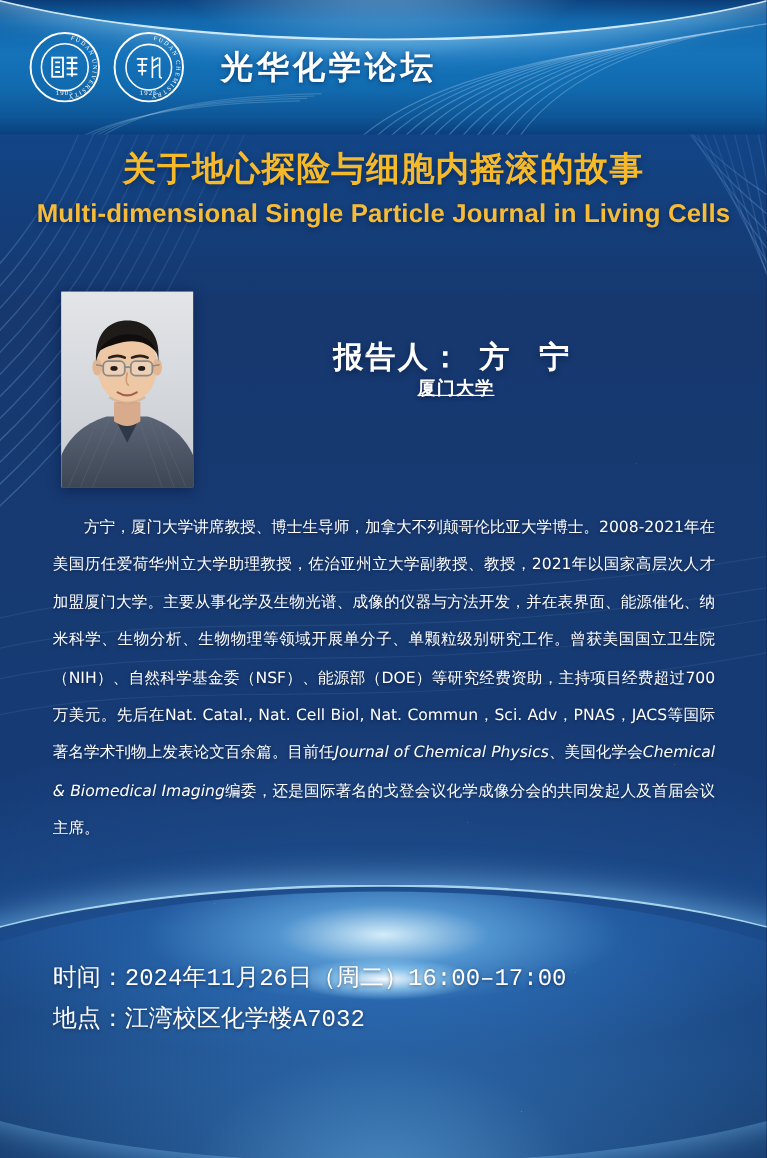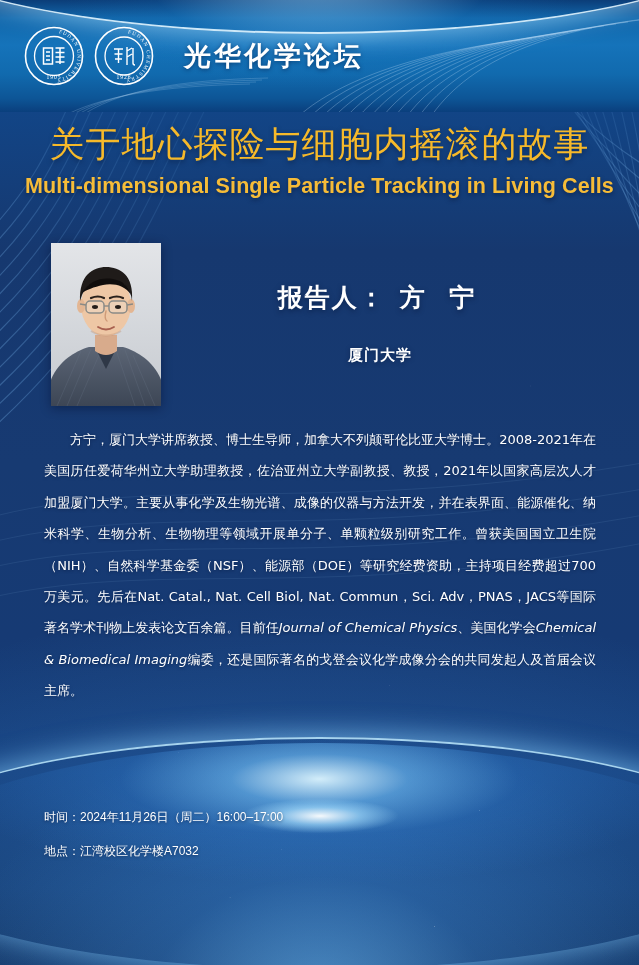--- a/index.html
+++ b/index.html
@@ -84,21 +84,21 @@
     margin-left:20px;color:#ffffff;
     font-family:"DejaVu Serif","Liberation Serif",serif;
     font-weight:bold;font-size:27px;letter-spacing:3px;
     text-shadow:0 1px 4px rgba(0,20,60,.55);
     white-space:nowrap;
   }
 
   
   .titles{position:absolute;left:0;top:124px;width:100%;text-align:center;}
   .title-cn{
-    color:#f6b92a;font-weight:normal;font-size:35px;letter-spacing:1px;
+    color:#f6b92a;font-weight:bold;font-size:28px;letter-spacing:1px;
     font-family:"DejaVu Sans","Liberation Sans",sans-serif;
     text-shadow:0 2px 5px rgba(0,18,50,.5);
     line-height:1.18;
   }
   .title-en{
     margin-top:9px;color:#f6bc38;font-weight:bold;font-size:21.5px;
     letter-spacing:.1px;
     font-family:"Liberation Sans","DejaVu Sans",sans-serif;
     text-shadow:0 2px 4px rgba(0,18,50,.5);
   }
@@ -118,41 +118,42 @@
   .speaker-text{
     flex:1;text-align:center;padding-top:38px;padding-right:40px;
   }
   .speaker-line{
     color:#ffffff;font-weight:bold;font-size:25px;letter-spacing:2px;
     font-family:"DejaVu Sans","Liberation Sans",sans-serif;
     text-shadow:0 2px 5px rgba(0,18,50,.5);
   }
   .speaker-name{margin-left:14px;letter-spacing:8px;}
   .speaker-affil{
-    margin-top:32px;color:#ffffff;font-weight:bold;font-size:15px;letter-spacing:1px;
+    margin-top:0;color:#ffffff;font-weight:bold;font-size:15px;letter-spacing:1px;
     font-family:"DejaVu Sans","Liberation Sans",sans-serif;
     text-shadow:0 1px 4px rgba(0,18,50,.5);
+    text-decoration:underline;
   }
 
   
   .bio{
     position:absolute;left:44px;top:424px;width:552px;
     color:#ffffff;font-size:13px;line-height:31.4px;
     text-align:justify;text-justify:inter-character;
     font-family:"DejaVu Sans","Liberation Sans",sans-serif;
     text-shadow:0 1px 3px rgba(0,15,45,.5);
   }
   .bio p{margin:0;text-indent:2em;}
   .bio i{font-style:italic;}
 
   
   .details{
     position:absolute;left:44px;top:800px;width:560px;
-    color:#ffffff;font-size:12px;line-height:34px;
-    font-family:Liberation Sans, sans-serif;
+    color:#ffffff;font-size:20px;line-height:34px;
+    font-family:Liberation Mono, monospace;
     text-shadow:0 1px 3px rgba(0,15,45,.5);
   }
   .details div{white-space:nowrap;}
 </style>
 </head>
 <body>
 
 <div class="poster">
 
   <div class="bg-waves">
@@ -268,21 +269,21 @@
           <path d="M33,21 v18 M33,25 l5,-3 M33,31 l5,-3 M39,22 v15 M39,37 q0,2 2,2"></path>
         </g>
       </svg>
     </div>
 
     <div class="forum-title">光华化学论坛</div>
   </div>
 
   <div class="titles">
     <div class="title-cn">关于地心探险与细胞内摇滚的故事</div>
-    <div class="title-en">Multi-dimensional Single Particle Tracking in Living Cells</div>
+    <div class="title-en">Multi-dimensional Single Particle Journal in Living Cells</div>
   </div>
 
   <div class="speaker">
 
     <div class="photo-wrap">
       <svg viewBox="0 0 110 163" xmlns="http://www.w3.org/2000/svg">
         <defs>
           <linearGradient id="bgph" x1="0" y1="0" x2="0" y2="1">
             <stop offset="0%" stop-color="#e3e5e8"></stop>
               <stop offset="100%" stop-color="#c6cad0"></stop>

